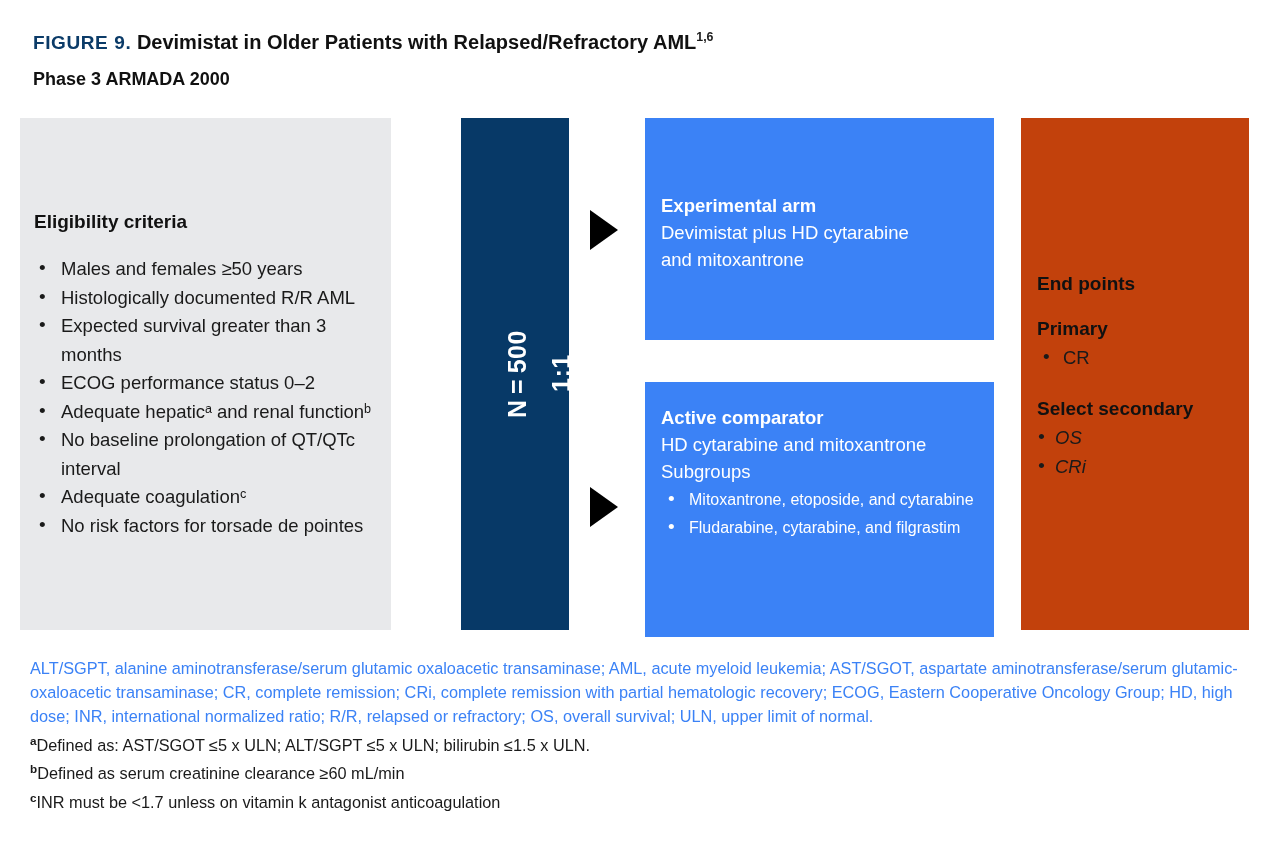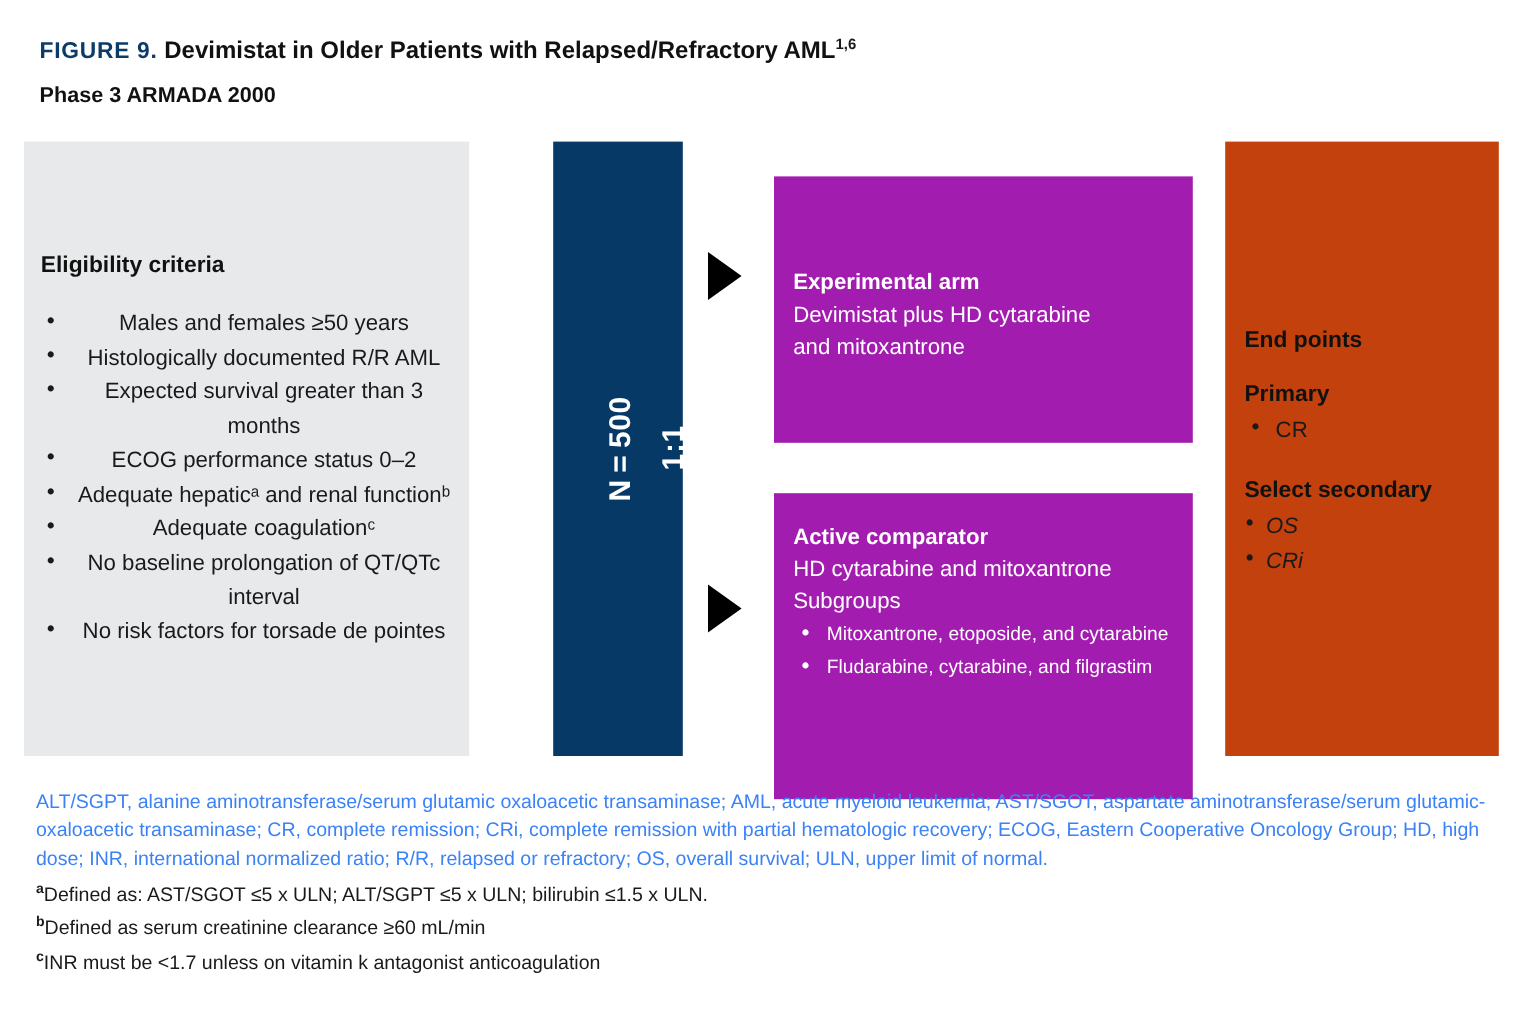--- a/index.html
+++ b/index.html
@@ -57,38 +57,37 @@
   .panel-endpoints {
     left: 1021px; top: 118px;
     width: 228px; height: 512px;
     background: #c2410c;
   }
 
   .arm-box {
     position: absolute;
     left: 645px;
     width: 349px;
-    background: #a21caf;
+    background: #3b82f6;
     color: #ffffff;
-    margin-top: 29px;
   }
   .arm-experimental { top: 118px; height: 222px; }
   .arm-comparator   { top: 382px; height: 255px; }
 
   
   .elig-inner { padding: 93px 12px 0 14px; }
 
   .elig-heading {
     font-size: 19px;
     font-weight: bold;
     color: #111111;
     margin-bottom: 22px;
   }
 
-  ul.bullets { list-style: none; text-align: center; }
+  ul.bullets { list-style: none; }
 
   ul.bullets > li {
     position: relative;
     padding-left: 27px;
     font-size: 18.5px;
     line-height: 28.5px;
     color: #1a1a1a;
   }
   ul.bullets > li::before {
     content: "\2022";
@@ -237,22 +236,22 @@
 
 <div class="panel panel-eligibility">
   <div class="elig-inner">
     <div class="elig-heading">Eligibility criteria</div>
     <ul class="bullets">
       <li>Males and females ≥50 years</li>
       <li>Histologically documented R/R AML</li>
       <li>Expected survival greater than 3 months</li>
       <li>ECOG performance status 0–2</li>
       <li>Adequate hepaticᵃ and renal functionᵇ</li>
+      <li>No baseline prolongation of QT/QTc interval</li>
       <li>Adequate coagulationᶜ</li>
-      <li>No baseline prolongation of QT/QTc interval</li>
       <li>No risk factors for torsade de pointes</li>
     </ul>
   </div>
 </div>
 
 <div class="panel panel-random">
   <div class="rot-wrap">
     <div class="rot-text rot-n">N = 500</div>
     <div class="rot-text rot-ratio">1:1</div>
   </div>

